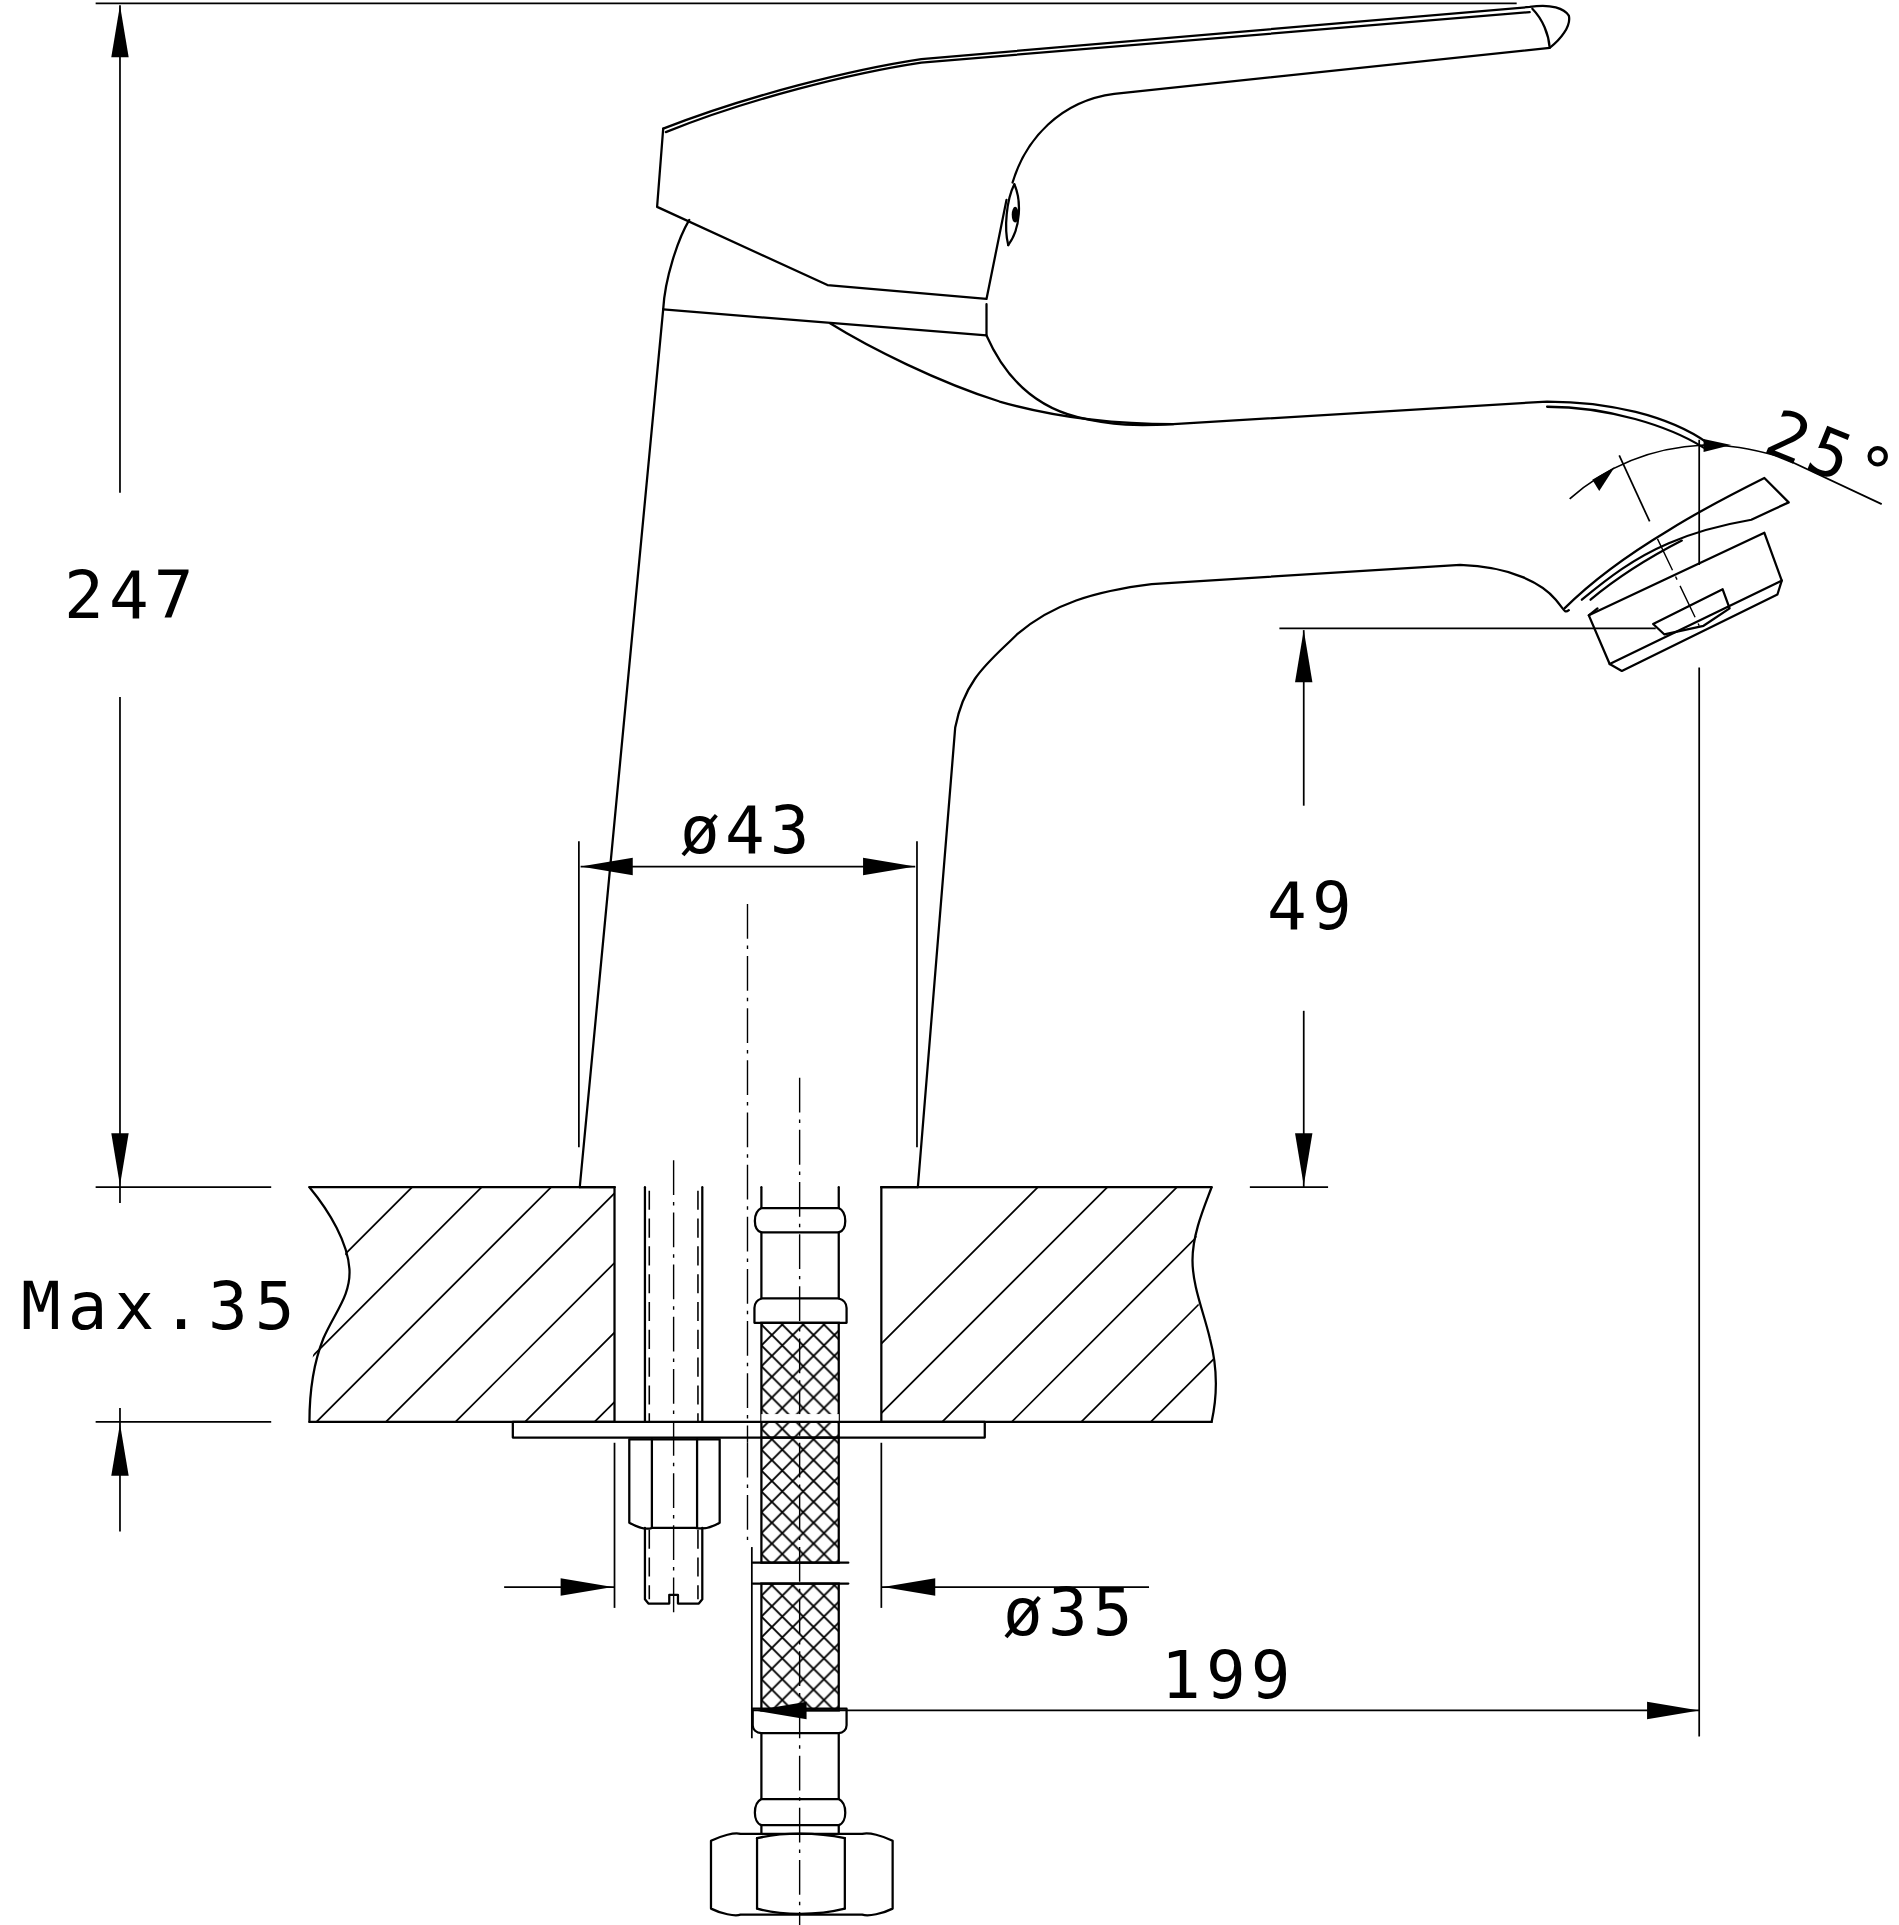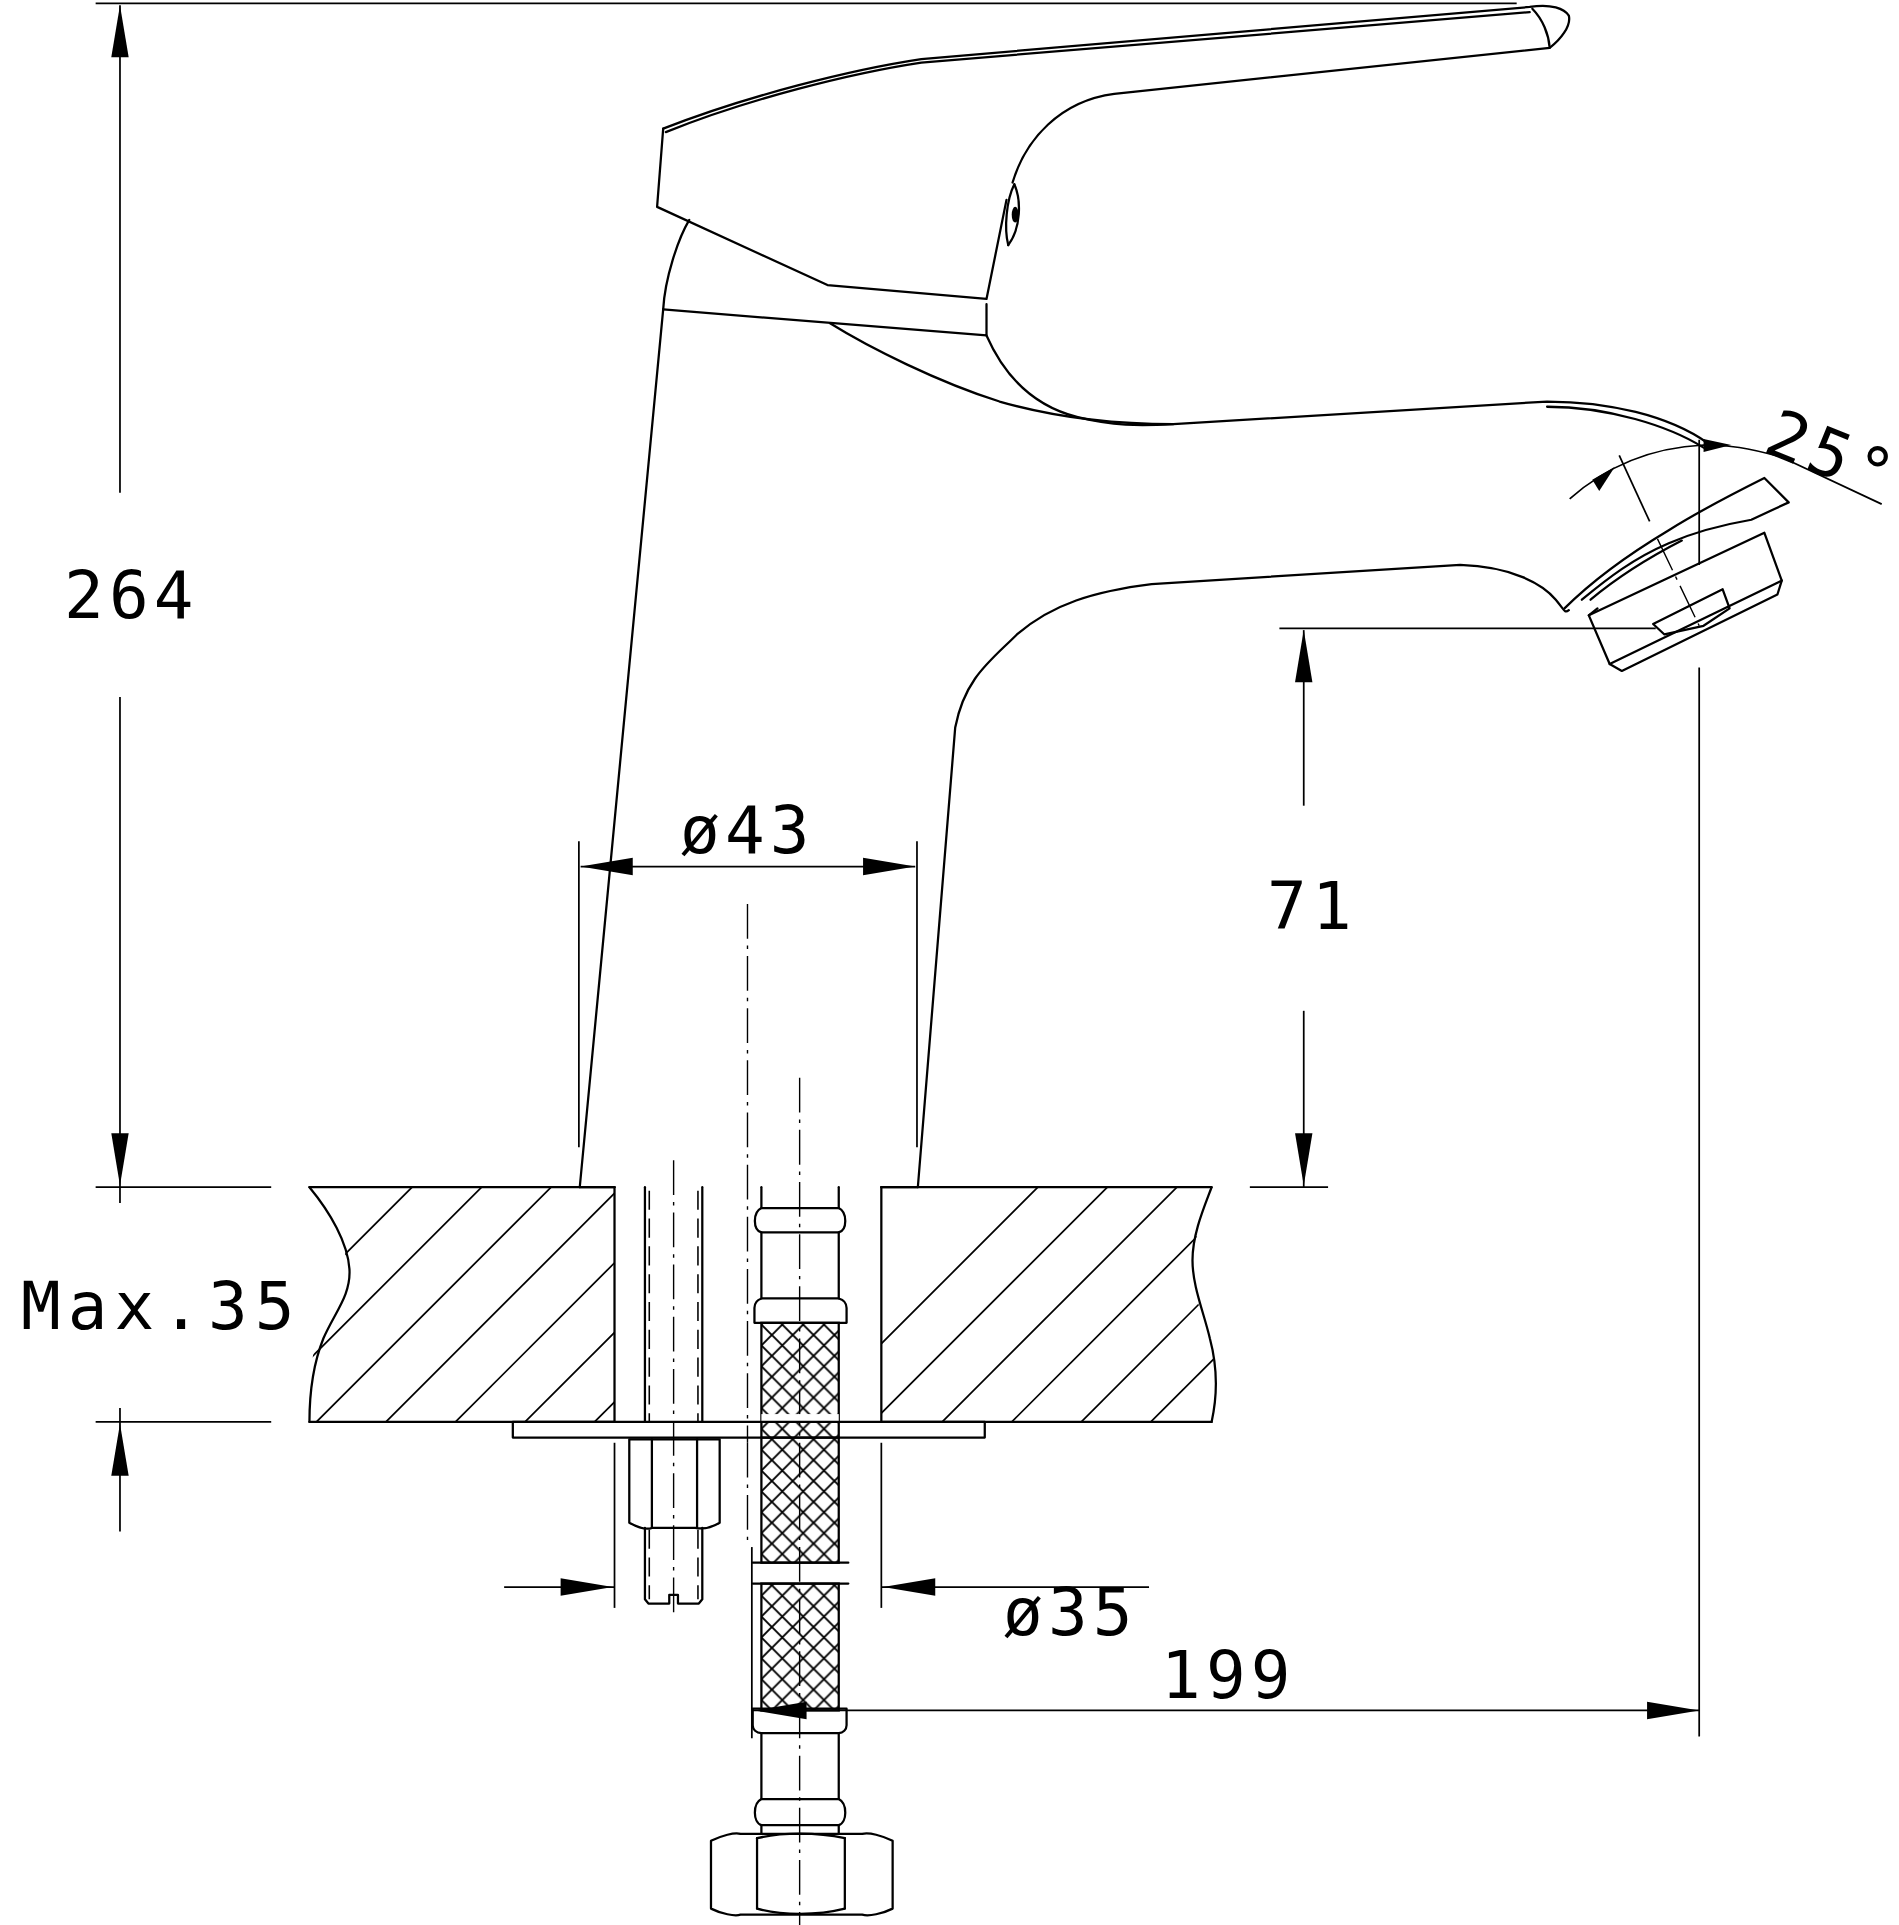--- a/index.html
+++ b/index.html
@@ -205,20 +205,20 @@
     <line class="ln" x1="965" y1="2100" x2="965" y2="2110"></line>
 
     <path class="ln" d="M818,2118 C830,2112 845,2108 852,2110 L992,2110 C1000,2108 1015,2112 1027,2118 L1027,2196 C1015,2202 1000,2205 992,2203 L852,2203 C845,2205 830,2202 818,2196 Z"></path>
     <path class="ln" d="M871,2115 C900,2108 940,2108 972,2115"></path>
     <path class="ln" d="M871,2196 C900,2204 940,2204 972,2196"></path>
     <line class="ln" x1="871" y1="2115" x2="871" y2="2196"></line>
     <line class="ln" x1="972" y1="2115" x2="972" y2="2196"></line>
   </g>
 </svg>
 
-<div class="dimtext" style="left:64px; top:563px;">264</div>
+<div class="dimtext" style="left:64px; top:563px;">247</div>
 <div class="dimtext" style="left:0px; top:1274px; letter-spacing:7px;margin-left:21px;">Max.35</div>
 <div class="dimtext" style="left:680px; top:798px;">ø43</div>
-<div class="dimtext" style="left:1267px; top:874px;">71</div>
+<div class="dimtext" style="left:1267px; top:874px;">49</div>
 <div class="dimtext" style="left:1003px; top:1580px;">ø35</div>
 <div class="dimtext" style="left:1161px; top:1643px;">199</div>
 <div class="dimtext" style="left:1782px; top:400px; transform:rotate(22deg); transform-origin:left top;">25°</div>
 
 
 </body></html>

